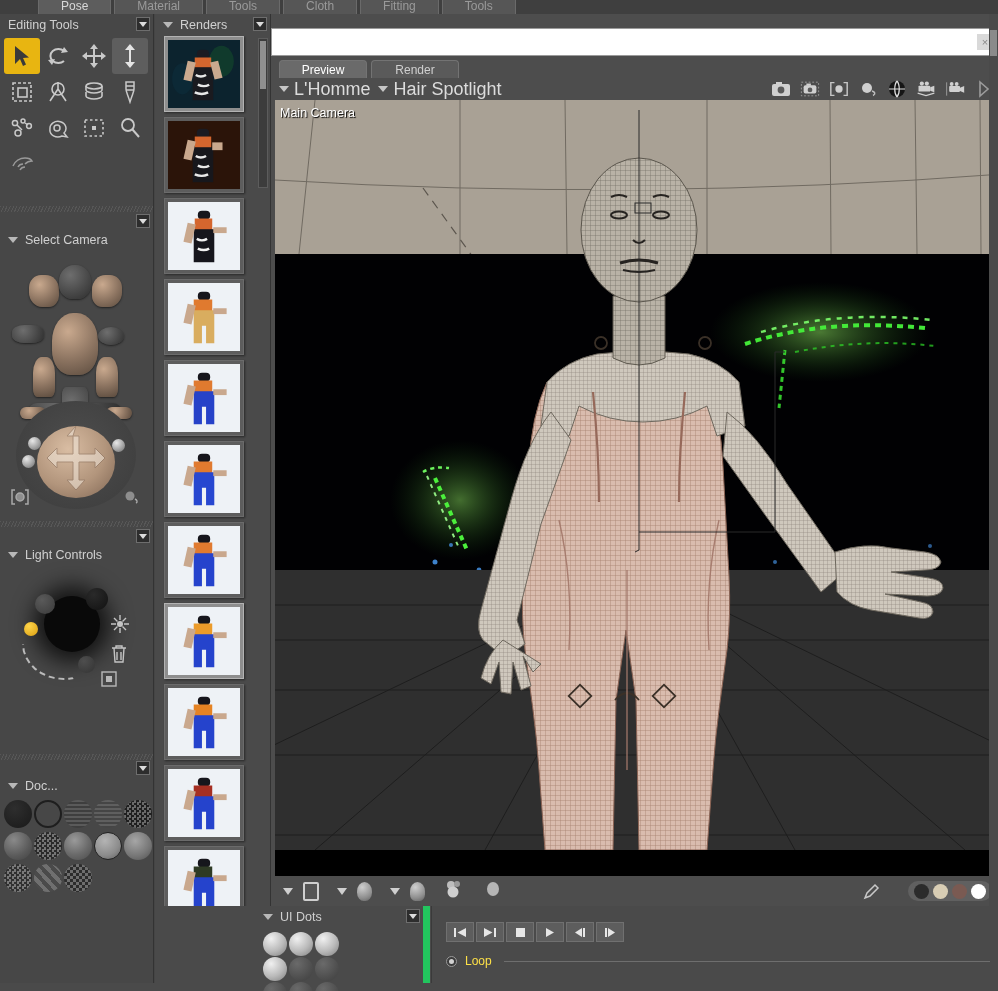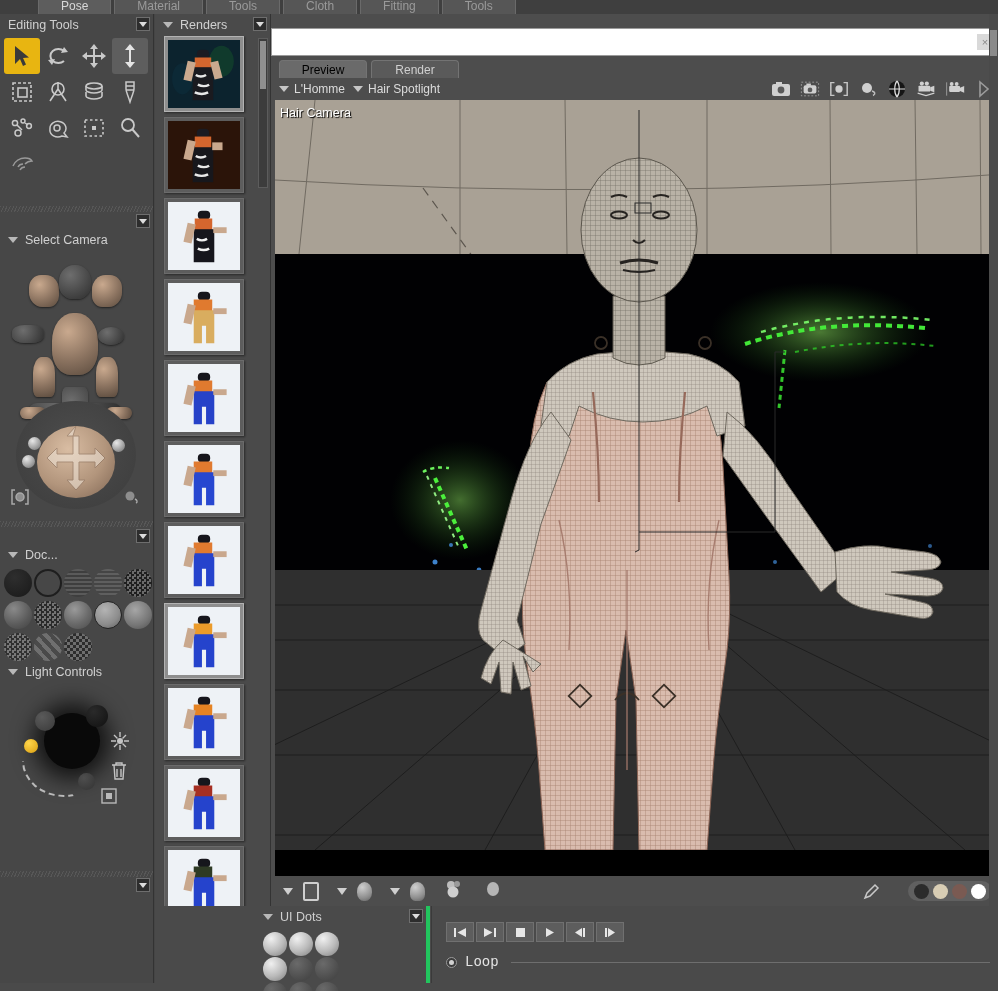--- a/index.html
+++ b/index.html
@@ -140,36 +140,36 @@
     position:absolute; right:4px; top:5px; width:16px; height:16px;
     background:#d9d9d9; color:#8a8a8a; font-size:11px; line-height:16px; text-align:center;
   }
   .doc-tabs { position:absolute; left:0; top:46px; right:0; height:18px; }
   .dtab {
     position:absolute; top:0; height:18px; padding:0 0; width:88px;
     background:#5a5a5a; border:1px solid #737373; border-bottom:none;
     border-radius:4px 4px 0 0; text-align:center;
     font-size:12px; line-height:18px; color:#cfcfcf;
   }
-  .dtab.active { background:#6a6a6a; color:#000000; }
+  .dtab.active { background:#6a6a6a; color:#ffffff; }
   .doctitle {
     position:absolute; left:180px; top:0; right:6px; height:19px;
     background:#5a5a5a; border-radius:9px 2px 2px 9px;
     font-size:12.5px; line-height:19px; color:#d8d8d8; padding-left:24px;
   }
   .doctitle::before{
     content:""; position:absolute; left:4px; top:4px; width:11px; height:11px;
     border-radius:50%; background:#6e6e6e;
   }
 
   .cam-row {
     position:absolute; left:0; top:64px; right:0; height:22px;
     background:#4d4d4d; display:flex; align-items:center;
   }
-  .dd { display:flex; align-items:center; margin-left:8px; font-size:12px; color:#dcdcdc; }
+  .dd { display:flex; align-items:center; margin-left:8px; font-size:18px; color:#dcdcdc; }
   .dd .tri {
     width:0;height:0;border-left:5px solid transparent;border-right:5px solid transparent;
     border-top:6px solid #c6c6c6; margin-right:5px;
   }
   .cam-icons { position:absolute; right:4px; top:2px; display:flex; align-items:center; gap:9px; }
   .cam-icons .ci { width:20px; height:18px; display:flex; align-items:center; justify-content:center; }
 
   
   .viewport {
     position:absolute; left:4px; top:86px; right:0; bottom:30px;
@@ -189,36 +189,36 @@
   .swatches {
     position:absolute; right:6px; top:5px; width:84px; height:20px;
     background:#606060; border-radius:10px; display:flex; align-items:center;
     justify-content:space-around; padding:0 4px;
   }
   .swatches b { display:block; width:15px;height:15px;border-radius:50%; }
 
   
   .bottom { position:absolute; left:155px; right:0; bottom:0; height:77px; background:#4a4a4a; }
   .uidots { position:absolute; left:100px; top:0; width:175px; height:77px;
-    background:#4a4a4a; border-right:4px solid #22c55e; }
+    background:#4a4a4a; border-right:7px solid #22c55e; }
   .uidot-grid { display:grid; grid-template-columns:repeat(3,25px); gap:1px; padding:4px 0 0 8px; }
   .udot { width:24px;height:24px;border-radius:50%;
     background: radial-gradient(circle at 34% 28%, #6a6a6a, #4f4f4f 60%, #3e3e3e); }
   .udot.on { background: radial-gradient(circle at 34% 28%, #f0f0f0, #b9b9b9 55%, #7d7d7d); }
 
   .anim { position:absolute; left:276px; right:0; top:0; bottom:0; background:#4a4a4a;
     border-left:1px solid #3a3a3a; }
   .anim-btns { position:absolute; left:14px; top:16px; display:flex; gap:2px; }
   .abtn { width:28px;height:20px;background:#5d5d5d;border:1px solid #707070;
     display:flex;align-items:center;justify-content:center; }
   .loop-row { position:absolute; left:14px; top:48px; right:8px; display:flex; align-items:center; }
   .loop-dot { width:11px;height:11px;border-radius:50%;background:#3c3c3c;
     border:1px solid #9a9a9a; display:flex;align-items:center;justify-content:center; }
   .loop-dot i { width:5px;height:5px;border-radius:50%;background:#d2d2d2; }
-  .loop-label { margin-left:8px; font-size:14px; color:#e5e5e5;font-family:Liberation Mono, monospace; }
+  .loop-label { margin-left:8px; font-size:12px; color:#fde047; }
   .loop-line { flex:1; height:1px; background:#6e6e6e; margin-left:12px; }
 
   
   .edge-scroll { position:absolute; right:0; top:14px; width:9px; bottom:77px; background:#4a4a4a; }
   .edge-scroll i { position:absolute; left:1px; top:16px; width:7px; height:26px; background:#8b8b8b; }
 </style>
 </head>
 <body>
 
 <div class="app">
@@ -402,44 +402,20 @@
         <div style="position:absolute;right:14px;top:238px">
           <svg width="18" height="16" viewBox="0 0 18 16">
               <circle cx="8" cy="7" r="4.5" fill="#8e8e8e"></circle>
               <path d="M13 10c2 1 3 3 1 4" stroke="#a9a9a9" stroke-width="1.4" fill="none"></path>
             </svg>
         </div>
       </div>
       <div class="grip"></div>
       <div style="position:relative;height:16px">
         <div class="corner-btn" style="top:1px"></div>
-      </div>
-    </div>
-
-    <div class="panel">
-      <div class="panel-head">
-        <span class="tri"></span>
-        <span>Doc...</span>
-      </div>
-      <div class="sphere-grid">
-        <div class="sph" style="background:radial-gradient(circle at 38% 30%,#2e2e2e,#191919)"></div>
-        <div class="sph" style="background:#474747;border:2px solid #1e1e1e"></div>
-        <div class="sph" style="background:repeating-linear-gradient(0deg,#3e3e3e 0 2px,#5a5a5a 2px 4px),repeating-linear-gradient(90deg,#3e3e3e 0 2px,#5a5a5a 2px 4px)"></div>
-        <div class="sph" style="background:repeating-linear-gradient(0deg,#454545 0 2px,#5f5f5f 2px 4px)"></div>
-        <div class="sph" style="background:repeating-conic-gradient(#1f1f1f 0 25%,#6a6a6a 0 50%) 0 0/5px 5px"></div>
-
-        <div class="sph" style="background:radial-gradient(circle at 35% 28%,#8a8a8a,#5a5a5a 60%,#414141)"></div>
-        <div class="sph" style="background:repeating-conic-gradient(#2a2a2a 0 25%,#747474 0 50%) 0 0/5px 5px"></div>
-        <div class="sph" style="background:radial-gradient(circle at 38% 30%,#9a9a9a,#6a6a6a 55%,#4a4a4a)"></div>
-        <div class="sph" style="background:radial-gradient(circle at 38% 30%,#b4b4b4,#8c8c8c 60%,#5e5e5e);border:1px solid #222"></div>
-        <div class="sph" style="background:radial-gradient(circle at 40% 32%,#a6a6a6,#767676 60%,#4f4f4f)"></div>
-
-        <div class="sph" style="background:repeating-conic-gradient(#303030 0 25%,#787878 0 50%) 0 0/5px 5px"></div>
-        <div class="sph" style="background:repeating-linear-gradient(48deg,#6f6f6f 0 4px,#4a4a4a 4px 8px)"></div>
-        <div class="sph" style="background:repeating-conic-gradient(#2c2c2c 0 25%,#6e6e6e 0 50%) 0 0/6px 6px"></div>
       </div>
     </div>
 
     <div class="panel">
       <div class="panel-head">
         <span class="tri"></span>
         <span>Light Controls</span>
       </div>
       <div class="lightctl">
         <div class="lsphere"></div>
@@ -467,20 +443,44 @@
           <svg width="18" height="18" viewBox="0 0 18 18">
               <rect x="2" y="2" width="14" height="14" fill="none" stroke="#b8b8b8" stroke-width="1.4"></rect>
               <rect x="6" y="6" width="6" height="6" fill="#b8b8b8"></rect>
             </svg>
         </div>
       </div>
       <div style="height:36px"></div>
       <div class="grip"></div>
       <div style="position:relative;height:14px">
         <div class="corner-btn" style="top:0px"></div>
+      </div>
+    </div>
+
+    <div class="panel">
+      <div class="panel-head">
+        <span class="tri"></span>
+        <span>Doc...</span>
+      </div>
+      <div class="sphere-grid">
+        <div class="sph" style="background:radial-gradient(circle at 38% 30%,#2e2e2e,#191919)"></div>
+        <div class="sph" style="background:#474747;border:2px solid #1e1e1e"></div>
+        <div class="sph" style="background:repeating-linear-gradient(0deg,#3e3e3e 0 2px,#5a5a5a 2px 4px),repeating-linear-gradient(90deg,#3e3e3e 0 2px,#5a5a5a 2px 4px)"></div>
+        <div class="sph" style="background:repeating-linear-gradient(0deg,#454545 0 2px,#5f5f5f 2px 4px)"></div>
+        <div class="sph" style="background:repeating-conic-gradient(#1f1f1f 0 25%,#6a6a6a 0 50%) 0 0/5px 5px"></div>
+
+        <div class="sph" style="background:radial-gradient(circle at 35% 28%,#8a8a8a,#5a5a5a 60%,#414141)"></div>
+        <div class="sph" style="background:repeating-conic-gradient(#2a2a2a 0 25%,#747474 0 50%) 0 0/5px 5px"></div>
+        <div class="sph" style="background:radial-gradient(circle at 38% 30%,#9a9a9a,#6a6a6a 55%,#4a4a4a)"></div>
+        <div class="sph" style="background:radial-gradient(circle at 38% 30%,#b4b4b4,#8c8c8c 60%,#5e5e5e);border:1px solid #222"></div>
+        <div class="sph" style="background:radial-gradient(circle at 40% 32%,#a6a6a6,#767676 60%,#4f4f4f)"></div>
+
+        <div class="sph" style="background:repeating-conic-gradient(#303030 0 25%,#787878 0 50%) 0 0/5px 5px"></div>
+        <div class="sph" style="background:repeating-linear-gradient(48deg,#6f6f6f 0 4px,#4a4a4a 4px 8px)"></div>
+        <div class="sph" style="background:repeating-conic-gradient(#2c2c2c 0 25%,#6e6e6e 0 50%) 0 0/6px 6px"></div>
       </div>
     </div>
   </div>
 
   <div class="renders-col">
     <div class="panel-head">
       <span class="tri"></span>
       <span>Renders</span>
       <div class="corner-btn"></div>
     </div>
@@ -871,21 +871,21 @@
         </g>
 
         <g stroke="#2a2a2a" stroke-width="1" fill="none">
           <path d="M364 10 L364 450"></path>
           <rect x="360" y="103" width="16" height="10"></rect>
           <path d="M364 450 L360 452 L360 452"></path>
           <path d="M364 432 H500 V252"></path>
           <path d="M500 252 H510"></path>
         </g>
       </svg>
-      <div style="position:absolute;left:5px;top:6px;font-size:12.5px;color:#fff;text-shadow:1px 1px 1px #000">Hair Camera</div>
+      <div style="position:absolute;left:5px;top:6px;font-size:12.5px;color:#fff;text-shadow:1px 1px 1px #000">Main Camera</div>
     </div>
 
     <div class="vp-toolbar">
       <div class="vt-tri"></div>
       <div class="vt-box"></div>
       <div class="vt-tri" style="margin-left:8px"></div>
       <div class="vt-egg"></div>
       <div class="vt-tri" style="margin-left:8px"></div>
       <div class="vt-egg" style="border-radius:50% 50% 35% 35%"></div>
       <div style="margin-left:8px">

